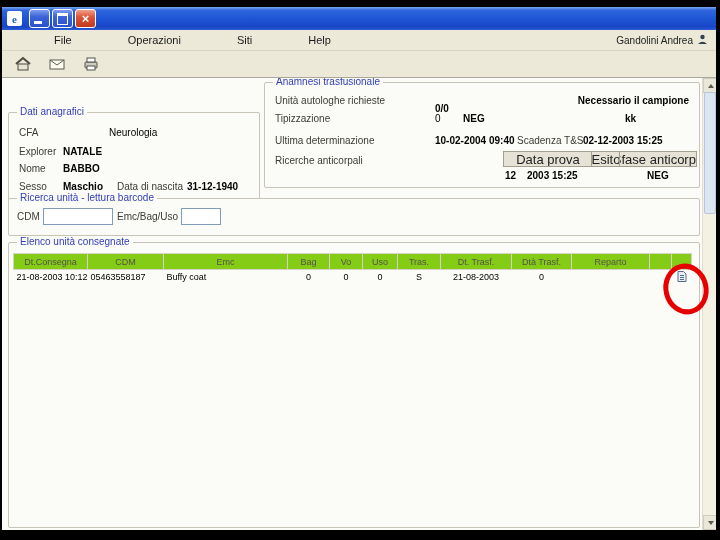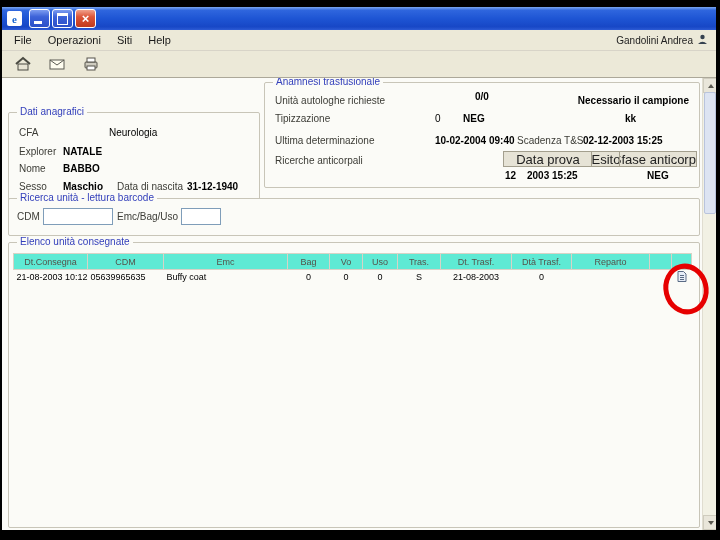--- a/index.html
+++ b/index.html
@@ -13,40 +13,40 @@
   .title-text{color:#fff;font-size:11px;font-weight:bold;text-shadow:1px 1px 1px #0a2a8c;flex:1;white-space:nowrap;overflow:hidden;}
   .winbtn{width:19px;height:17px;border-radius:3px;margin-left:2px;border:1px solid #fff;display:flex;align-items:center;justify-content:center;position:relative;flex:0 0 auto;}
   .winbtn.blue{background:linear-gradient(180deg,#7d9df1 0%,#3c62d8 40%,#2b50c8 100%);}
   .winbtn.red{background:linear-gradient(180deg,#f0a18c 0%,#dd5639 40%,#c03a1d 100%);}
   .glyph-min{position:absolute;left:4px;bottom:3px;width:8px;height:3px;background:#fff;}
   .glyph-max{width:9px;height:8px;border:1px solid #fff;border-top-width:3px;}
   .glyph-close{color:#fff;font-size:13px;font-weight:bold;line-height:1;}
 
   
   .menubar{height:20px;background:#ece9d8;display:flex;align-items:center;font-size:11px;color:#1a1a1a;padding:0 4px;border-bottom:1px solid #d8d4c8;flex:0 0 auto;}
-  .menu-item{padding:2px 8px;cursor:default;}
+  .menu-item{padding:2px 8px;cursor:default;margin-left:40px;}
   .menubar-right{margin-left:auto;display:flex;align-items:center;gap:4px;font-size:10px;color:#222;padding-right:4px;}
   .toolbar{height:26px;background:#ece9d8;display:flex;align-items:center;gap:12px;padding:0 10px;border-bottom:1px solid #aca899;flex:0 0 auto;}
   .tbtn{display:flex;align-items:center;justify-content:center;width:22px;height:22px;}
 
   
   .content{flex:1;background:#fbfbf7;position:relative;overflow:hidden;}
 
   
   .fs{position:absolute;border:1px solid #c8c5b8;border-radius:2px;background:#fbfbf7;}
   .fs .legend{position:absolute;top:-7px;left:8px;background:#fbfbf7;padding:0 3px;font-size:10px;color:#3440bb;white-space:nowrap;}
   .lbl{position:absolute;font-size:10px;color:#3c3c36;white-space:nowrap;}
   .val{position:absolute;font-size:10px;font-weight:bold;color:#000;white-space:nowrap;}
   .valn{position:absolute;font-size:10px;color:#000;white-space:nowrap;}
   .tbox{position:absolute;background:#fff;border:1px solid #7f9db9;height:15px;font-size:10px;padding:0 2px;}
   .hbtn{position:absolute;height:14px;background:#e6e3d6;border:1px solid #a39f8e;font-size:13px;color:#222;display:flex;align-items:center;justify-content:center;white-space:nowrap;overflow:hidden;}
 
   
   .grid{position:absolute;left:4px;top:10px;border-collapse:collapse;table-layout:fixed;width:678px;}
-  .grid th{border:1px solid #d6d3c6;background:#5eead4;font-size:9px;font-weight:normal;color:#54524a;height:15px;overflow:hidden;white-space:nowrap;padding:0 2px;text-align:center;}
+  .grid th{border:1px solid #d6d3c6;background:#84cc16;font-size:9px;font-weight:normal;color:#54524a;height:15px;overflow:hidden;white-space:nowrap;padding:0 2px;text-align:center;}
   .grid td{font-size:9px;color:#000;height:14px;overflow:hidden;white-space:nowrap;padding:0 3px;}
   .grid td.c{text-align:center;}
 
   
   .scrollbar{position:absolute;right:0;top:0;bottom:0;width:13px;background:#f2f1e4;border-left:1px solid #e0ddd0;}
   .sb-btn{position:absolute;left:0;width:13px;height:13px;background:#e9e6da;border:1px solid #cfccbe;display:flex;align-items:center;justify-content:center;}
   .sb-btn.top{top:0;}
   .sb-btn.bottom{bottom:0;}
   .tri-up{width:0;height:0;border-left:3px solid transparent;border-right:3px solid transparent;border-bottom:4px solid #5a5850;}
   .tri-down{width:0;height:0;border-left:3px solid transparent;border-right:3px solid transparent;border-top:4px solid #5a5850;}
@@ -124,21 +124,21 @@
         <span class="val" style="left:54px;top:50px;">BABBO</span>
         <span class="lbl" style="left:10px;top:68px;">Sesso</span>
         <span class="val" style="left:54px;top:68px;">Maschio</span>
         <span class="lbl" style="left:108px;top:68px;">Data di nascita</span>
         <span class="val" style="left:178px;top:68px;">31-12-1940</span>
       </div>
 
       <div class="fs" style="left:262px;top:4px;width:434px;height:104px;">
         <span class="legend">Anamnesi trasfusionale</span>
         <span class="lbl" style="left:10px;top:12px;">Unità autologhe richieste</span>
-        <span class="val" style="left:170px;top:8px;margin-left:40px;">0/0</span>
+        <span class="val" style="left:170px;top:20px;">0/0</span>
         <span class="val" style="right:10px;top:12px;">Necessario il campione</span>
         <span class="lbl" style="left:10px;top:30px;">Tipizzazione</span>
         <span class="valn" style="left:170px;top:30px;">0</span>
         <span class="val" style="left:198px;top:30px;">NEG</span>
         <span class="val" style="left:360px;top:30px;">kk</span>
         <span class="lbl" style="left:10px;top:52px;">Ultima determinazione</span>
         <span class="val" style="left:170px;top:52px;">10-02-2004 09:40</span>
         <span class="lbl" style="left:252px;top:52px;">Scadenza T&amp;S</span>
         <span class="val" style="left:318px;top:52px;text-align:right;">02-12-2003 15:25</span>
         <span class="lbl" style="left:10px;top:72px;">Ricerche anticorpali</span>
@@ -185,21 +185,21 @@
             <th>Uso</th>
             <th>Tras.</th>
             <th>Dt. Trasf.</th>
             <th>Dtà Trasf.</th>
             <th>Reparto</th>
             <th></th>
             <th></th>
           </tr>
           <tr>
             <td>21-08-2003 10:12</td>
-            <td>05639965635</td>
+            <td>05463558187</td>
             <td>Buffy coat</td>
             <td class="c">0</td>
             <td class="c">0</td>
             <td class="c">0</td>
             <td class="c">S</td>
             <td class="c">21-08-2003</td>
             <td class="c">0</td>
             <td></td>
             <td></td>
             <td class="c">

